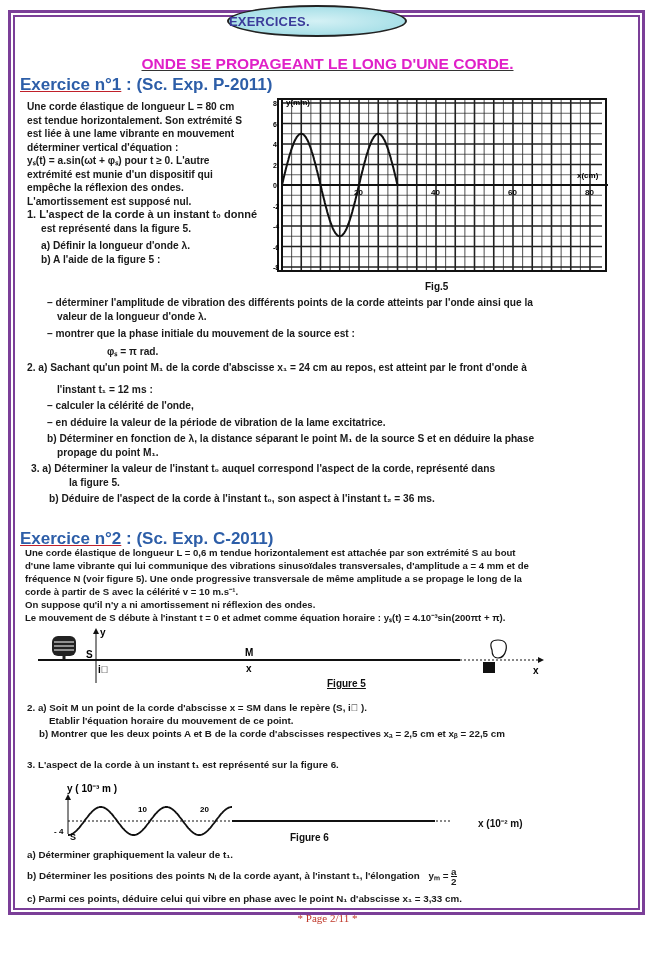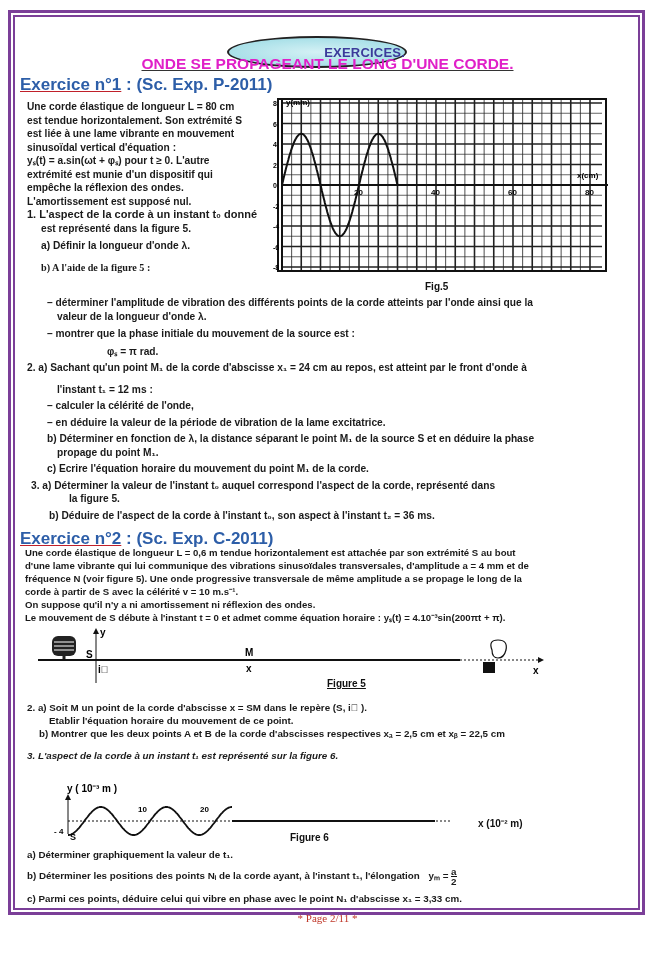--- a/index.html
+++ b/index.html
@@ -1,22 +1,22 @@
 <!DOCTYPE html>
 <html><head>
 <meta charset="utf-8">
 <style>
   html, body { margin:0; padding:0; background:#ffffff; }
   body { width:655px; height:960px; position:relative; overflow:hidden;
          font-family:"Liberation Sans", sans-serif; color:#111; }
   .frame { position:absolute; left:8px; top:10px; width:637px; height:905px;
            border:3px solid #7b3f98; box-shadow: inset 0 0 0 2px #fff, inset 0 0 0 4px #7b3f98; box-sizing:border-box; }
-  .oval { position:absolute; left:227px; top:36px; width:180px; height:32px; border:2px solid #222;
+  .oval { position:absolute; left:227px; top:5px; width:180px; height:32px; border:2px solid #222;
           border-radius:50%; background: radial-gradient(ellipse at center, #d4f1f5 0%, #a9e0e8 70%, #8fd3de 100%);
-          display:flex; align-items:center; justify-content:flex-end; box-sizing:border-box; }
+          display:flex; align-items:center; justify-content:flex-start; box-sizing:border-box; }
   .oval span { color:#3b3b9a; font-weight:bold; font-size:13px; letter-spacing:0.2px; }
   .main-title { position:absolute; left:0; right:0; top:55px; text-align:center; color:#e020c8;
                 font-weight:bold; font-size:15.5px; }
   .main-title span { text-decoration:underline; text-decoration-color:#333; }
   .ex-title { position:absolute; left:20px; color:#2d5ea8; font-weight:bold; font-size:17px; }
   .ex-title .num { text-decoration:underline; text-decoration-color:#c0202a; }
   .txt { position:absolute; font-weight:bold; font-size:10.2px; line-height:13.5px; color:#1a1a1a; }
   .fig-label { position:absolute; font-weight:bold; font-size:10px; color:#111; }
   .page-num { position:absolute; left:0; right:0; top:912px; text-align:center;
               font-family:"Liberation Serif", serif; color:#c0392b; font-size:11px; }
@@ -35,29 +35,29 @@
 </div>
 
 <div class="ex-title" style="top:75px;">
   <span class="num">Exercice n°1</span><span> : (Sc. Exp. P-2011)</span>
 </div>
 
 <div class="txt" style="left:27px; top:100px; width:245px;">
   <div>Une corde élastique de longueur L = 80 cm</div>
   <div>est tendue horizontalement. Son extrémité S</div>
   <div>est liée à une lame vibrante  en mouvement</div>
-  <div>sinusoïdal vertical d'équation :</div>
+  <div>déterminer vertical d'équation :</div>
   <div>yₛ(t) = a.sin(ωt + φₛ) pour t ≥ 0. L'autre</div>
   <div>extrémité est munie d'un dispositif qui</div>
   <div>empêche la réflexion des ondes.</div>
   <div>L'amortissement est supposé nul.</div>
   <div style="font-size:11px;">1.  L'aspect de la corde à un instant t₀ donné</div>
   <div style="padding-left:14px;">est représenté dans la figure 5.</div>
   <div style="padding-left:14px; margin-top:4px;">a) Définir la longueur d'onde λ.</div>
-  <div style="padding-left:14px; margin-top:8px;font-family:Liberation Serif, serif;">b) A l'aide de la figure 5 :</div>
+  <div style="padding-left:14px; margin-top:0;">b) A l'aide de la figure 5 :</div>
 </div>
 
 <svg id="fig5" style="position:absolute; left:272px; top:95px;" width="340" height="180" viewBox="0 0 340 180">
   <g id="fig5-grid">
       <line x1="10" x2="10" y1="4" y2="176" stroke="#222" stroke-width="1.6"></line>
       <line x1="19.625" x2="19.625" y1="4" y2="176" stroke="#222" stroke-width="0.8"></line>
       <line x1="29.25" x2="29.25" y1="4" y2="176" stroke="#222" stroke-width="1.6"></line>
       <line x1="38.875" x2="38.875" y1="4" y2="176" stroke="#222" stroke-width="0.8"></line>
       <line x1="48.5" x2="48.5" y1="4" y2="176" stroke="#222" stroke-width="1.6"></line>
       <line x1="58.125" x2="58.125" y1="4" y2="176" stroke="#222" stroke-width="0.8"></line>
@@ -138,21 +138,20 @@
   <div style="padding-left:20px;">–  déterminer l'amplitude de vibration des différents points de la corde atteints par l'onde ainsi que la</div>
   <div style="padding-left:30px;">valeur de la longueur d'onde λ.</div>
   <div style="padding-left:20px; margin-top:4px;">– montrer que la phase  initiale du mouvement de la source est :</div>
   <div style="padding-left:80px; margin-top:4px;">φₛ = π rad.</div>
   <div style="margin-top:3px;">2. a) Sachant qu'un point M₁ de la corde d'abscisse x₁ = 24 cm au repos, est atteint par le front d'onde à</div>
   <div style="padding-left:30px;margin-top:8px;">l'instant t₁ = 12 ms :</div>
   <div style="padding-left:20px; margin-top:3px;">–  calculer la célérité de l'onde,</div>
   <div style="padding-left:20px; margin-top:3px;">–  en déduire la valeur de la période de vibration de la lame excitatrice.</div>
   <div style="padding-left:20px; margin-top:3px;">b) Déterminer en fonction de λ, la distance séparant le point M₁ de la source S et en déduire la phase</div>
   <div style="padding-left:30px;">propage du point M₁.</div>
-  <div style="padding-left:20px; margin-top:3px;">c) Ecrire l'équation horaire du mouvement du point M₁ de la corde.</div>
   <div style="padding-left:4px; margin-top:3px;">3.  a) Déterminer la valeur de l'instant t₀ auquel correspond l'aspect de la corde, représenté dans</div>
   <div style="padding-left:42px;">la figure 5.</div>
   <div style="padding-left:22px; margin-top:3px;">b) Déduire de l'aspect de la corde à l'instant t₀, son aspect à l'instant t₂ = 36 ms.</div>
 </div>
 
 <div class="ex-title" style="top:529px;">
   <span class="num">Exercice n°2</span><span> : (Sc. Exp. C-2011)</span>
 </div>
 
 <div class="txt" style="left:25px; top:546px; width:610px; font-size:9.6px; line-height:13px;">
@@ -188,21 +187,21 @@
   <line x1="430" y1="32" x2="510" y2="32" stroke="#111" stroke-width="1" stroke-dasharray="2,2"></line>
   <polygon points="508,29 514,32 508,35" fill="#111"></polygon>
   <text x="503" y="46" font-size="10">x</text>
 </svg>
 <div class="fig-label" style="left:327px; top:678px;text-decoration:underline;">Figure 5</div>
 
 <div class="txt" style="left:27px; top:699px; width:610px; font-size:9.8px; line-height:13px;">
   <div style="margin-top:2px;">2.  a) Soit M un point de la corde d'abscisse x = SM dans le repère (S, i⃗ ).</div>
   <div style="padding-left:22px;">Etablir l'équation horaire du mouvement de ce point.</div>
   <div style="padding-left:12px;">b) Montrer  que  les  deux  points A et B  de la corde  d'abscisses respectives xₐ = 2,5 cm et xᵦ = 22,5 cm</div>
-  <div style="margin-top:9px;font-style:italic;">3.  L'aspect de la corde à un instant t₁ est représenté sur la figure 6.</div>
+  <div style="margin-top:18px;">3.  L'aspect de la corde à un instant t₁ est représenté sur la figure 6.</div>
 </div>
 
 <svg style="position:absolute; left:50px; top:782px;" width="400" height="60" viewBox="0 0 400 60">
   <text x="17" y="10" font-size="10">y ( 10⁻³ m )</text>
   <line x1="18" y1="52" x2="18" y2="14" stroke="#111" stroke-width="1"></line>
   <polygon points="15,18 18,12 21,18" fill="#111"></polygon>
   <line x1="18" y1="39" x2="400" y2="39" stroke="#111" stroke-width="1" stroke-dasharray="2,2"></line>
   <path id="fig6-curve" fill="none" stroke="#111" stroke-width="1.8" d="M18.0,53.0L18.8,53.0L19.6,52.8L20.5,52.6L21.3,52.3L22.1,51.9L22.9,51.5L23.7,50.9L24.6,50.3L25.4,49.6L26.2,48.9L27.0,48.1L27.8,47.2L28.7,46.3L29.5,45.4L30.3,44.4L31.1,43.3L31.9,42.3L32.8,41.2L33.6,40.1L34.4,39.0L35.2,37.9L36.0,36.8L36.9,35.7L37.7,34.7L38.5,33.6L39.3,32.6L40.1,31.7L41.0,30.8L41.8,29.9L42.6,29.1L43.4,28.4L44.2,27.7L45.1,27.1L45.9,26.5L46.7,26.1L47.5,25.7L48.3,25.4L49.2,25.2L50.0,25.0L50.8,25.0L51.6,25.0L52.4,25.2L53.3,25.4L54.1,25.7L54.9,26.1L55.7,26.5L56.5,27.1L57.4,27.7L58.2,28.4L59.0,29.1L59.8,29.9L60.6,30.8L61.5,31.7L62.3,32.6L63.1,33.6L63.9,34.7L64.7,35.7L65.6,36.8L66.4,37.9L67.2,39.0L68.0,40.1L68.8,41.2L69.7,42.3L70.5,43.3L71.3,44.4L72.1,45.4L72.9,46.3L73.8,47.2L74.6,48.1L75.4,48.9L76.2,49.6L77.0,50.3L77.9,50.9L78.7,51.5L79.5,51.9L80.3,52.3L81.1,52.6L82.0,52.8L82.8,53.0L83.6,53.0L84.4,53.0L85.2,52.8L86.1,52.6L86.9,52.3L87.7,51.9L88.5,51.5L89.3,50.9L90.2,50.3L91.0,49.6L91.8,48.9L92.6,48.1L93.4,47.2L94.3,46.3L95.1,45.4L95.9,44.4L96.7,43.3L97.5,42.3L98.4,41.2L99.2,40.1L100.0,39.0L100.8,37.9L101.6,36.8L102.5,35.7L103.3,34.7L104.1,33.6L104.9,32.6L105.7,31.7L106.6,30.8L107.4,29.9L108.2,29.1L109.0,28.4L109.8,27.7L110.7,27.1L111.5,26.5L112.3,26.1L113.1,25.7L113.9,25.4L114.8,25.2L115.6,25.0L116.4,25.0L117.2,25.0L118.0,25.2L118.9,25.4L119.7,25.7L120.5,26.1L121.3,26.5L122.1,27.1L123.0,27.7L123.8,28.4L124.6,29.1L125.4,29.9L126.2,30.8L127.1,31.7L127.9,32.6L128.7,33.6L129.5,34.7L130.3,35.7L131.2,36.8L132.0,37.9L132.8,39.0L133.6,40.1L134.4,41.2L135.3,42.3L136.1,43.3L136.9,44.4L137.7,45.4L138.5,46.3L139.4,47.2L140.2,48.1L141.0,48.9L141.8,49.6L142.6,50.3L143.5,50.9L144.3,51.5L145.1,51.9L145.9,52.3L146.7,52.6L147.6,52.8L148.4,53.0L149.2,53.0L150.0,53.0L150.8,52.8L151.7,52.6L152.5,52.3L153.3,51.9L154.1,51.5L154.9,50.9L155.8,50.3L156.6,49.6L157.4,48.9L158.2,48.1L159.0,47.2L159.9,46.3L160.7,45.4L161.5,44.4L162.3,43.3L163.1,42.3L164.0,41.2L164.8,40.1L165.6,39.0L166.4,37.9L167.2,36.8L168.1,35.7L168.9,34.7L169.7,33.6L170.5,32.6L171.3,31.7L172.2,30.8L173.0,29.9L173.8,29.1L174.6,28.4L175.4,27.7L176.3,27.1L177.1,26.5L177.9,26.1L178.7,25.7L179.5,25.4L180.4,25.2L181.2,25.0L182.0,25.0"></path>
   <line x1="182" y1="39" x2="385" y2="39" stroke="#111" stroke-width="1.8"></line>
   <text x="88" y="30" font-size="8">10</text>

